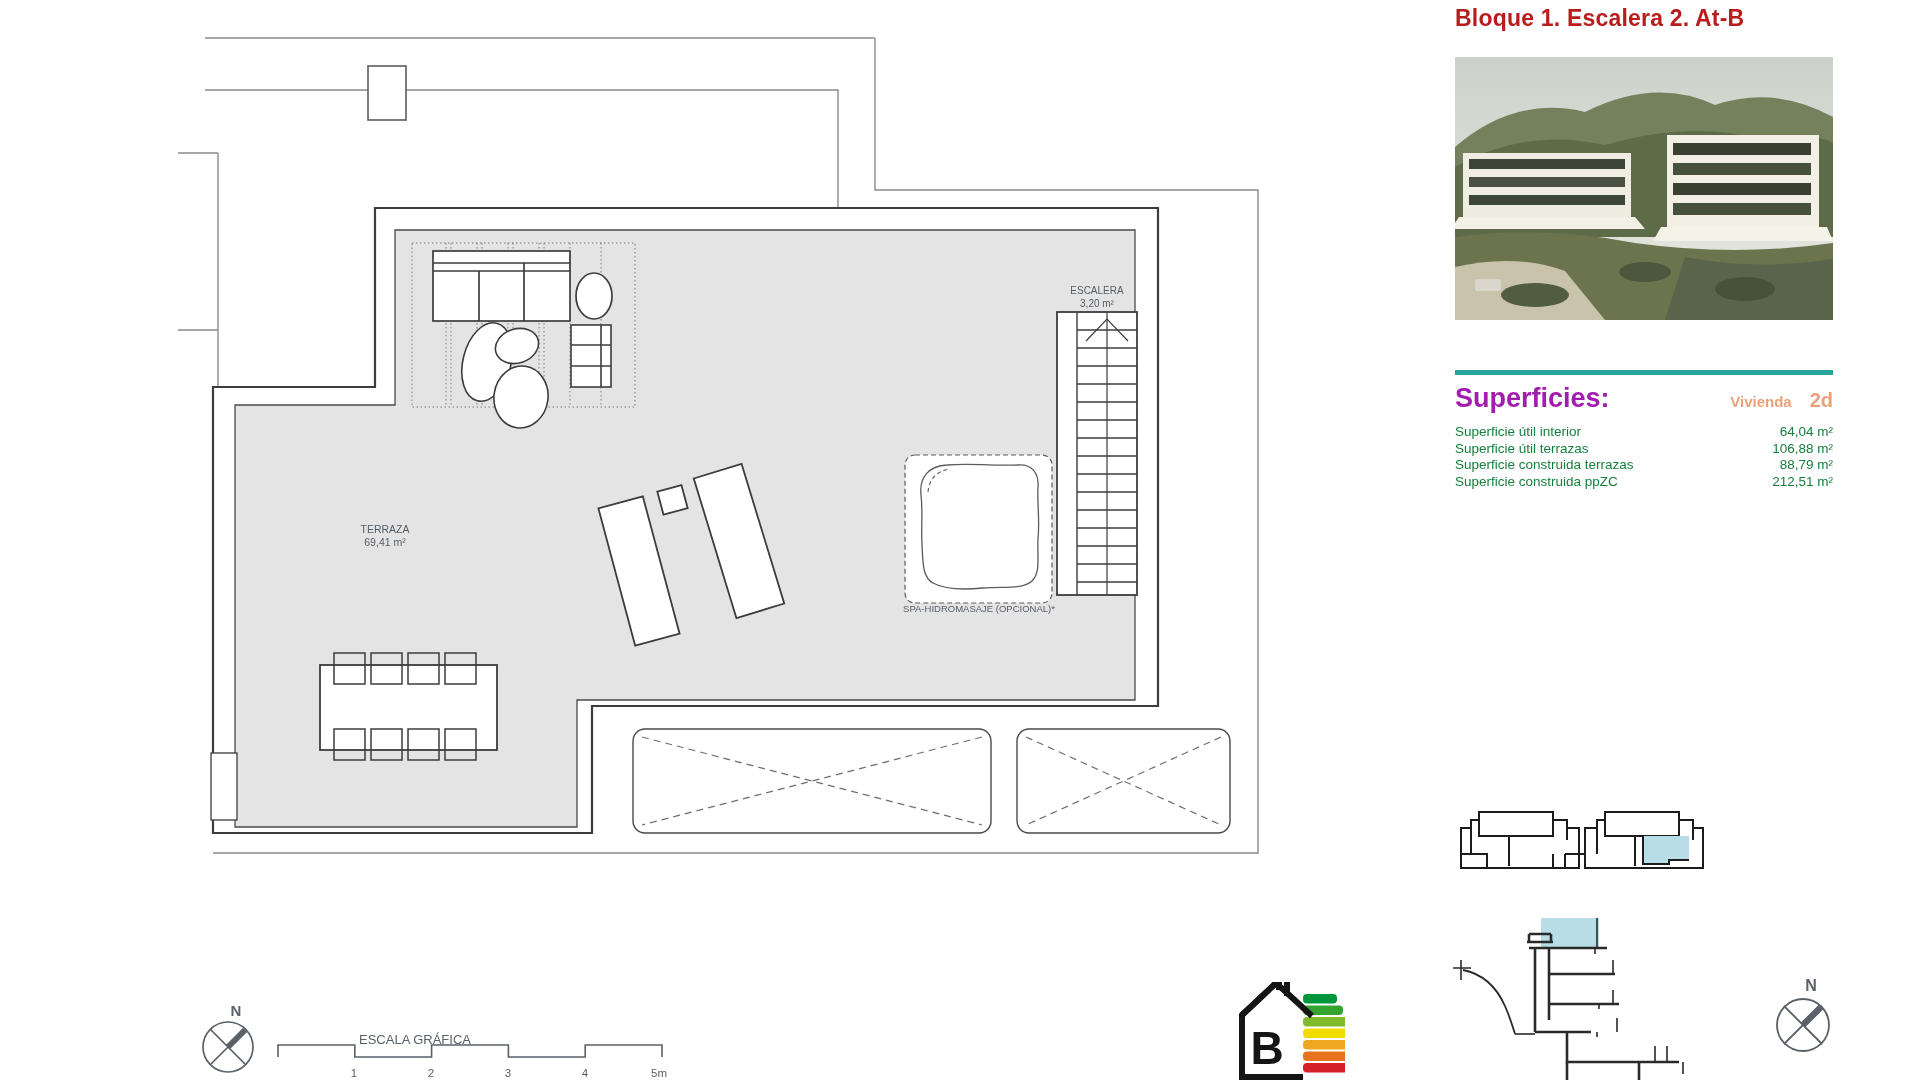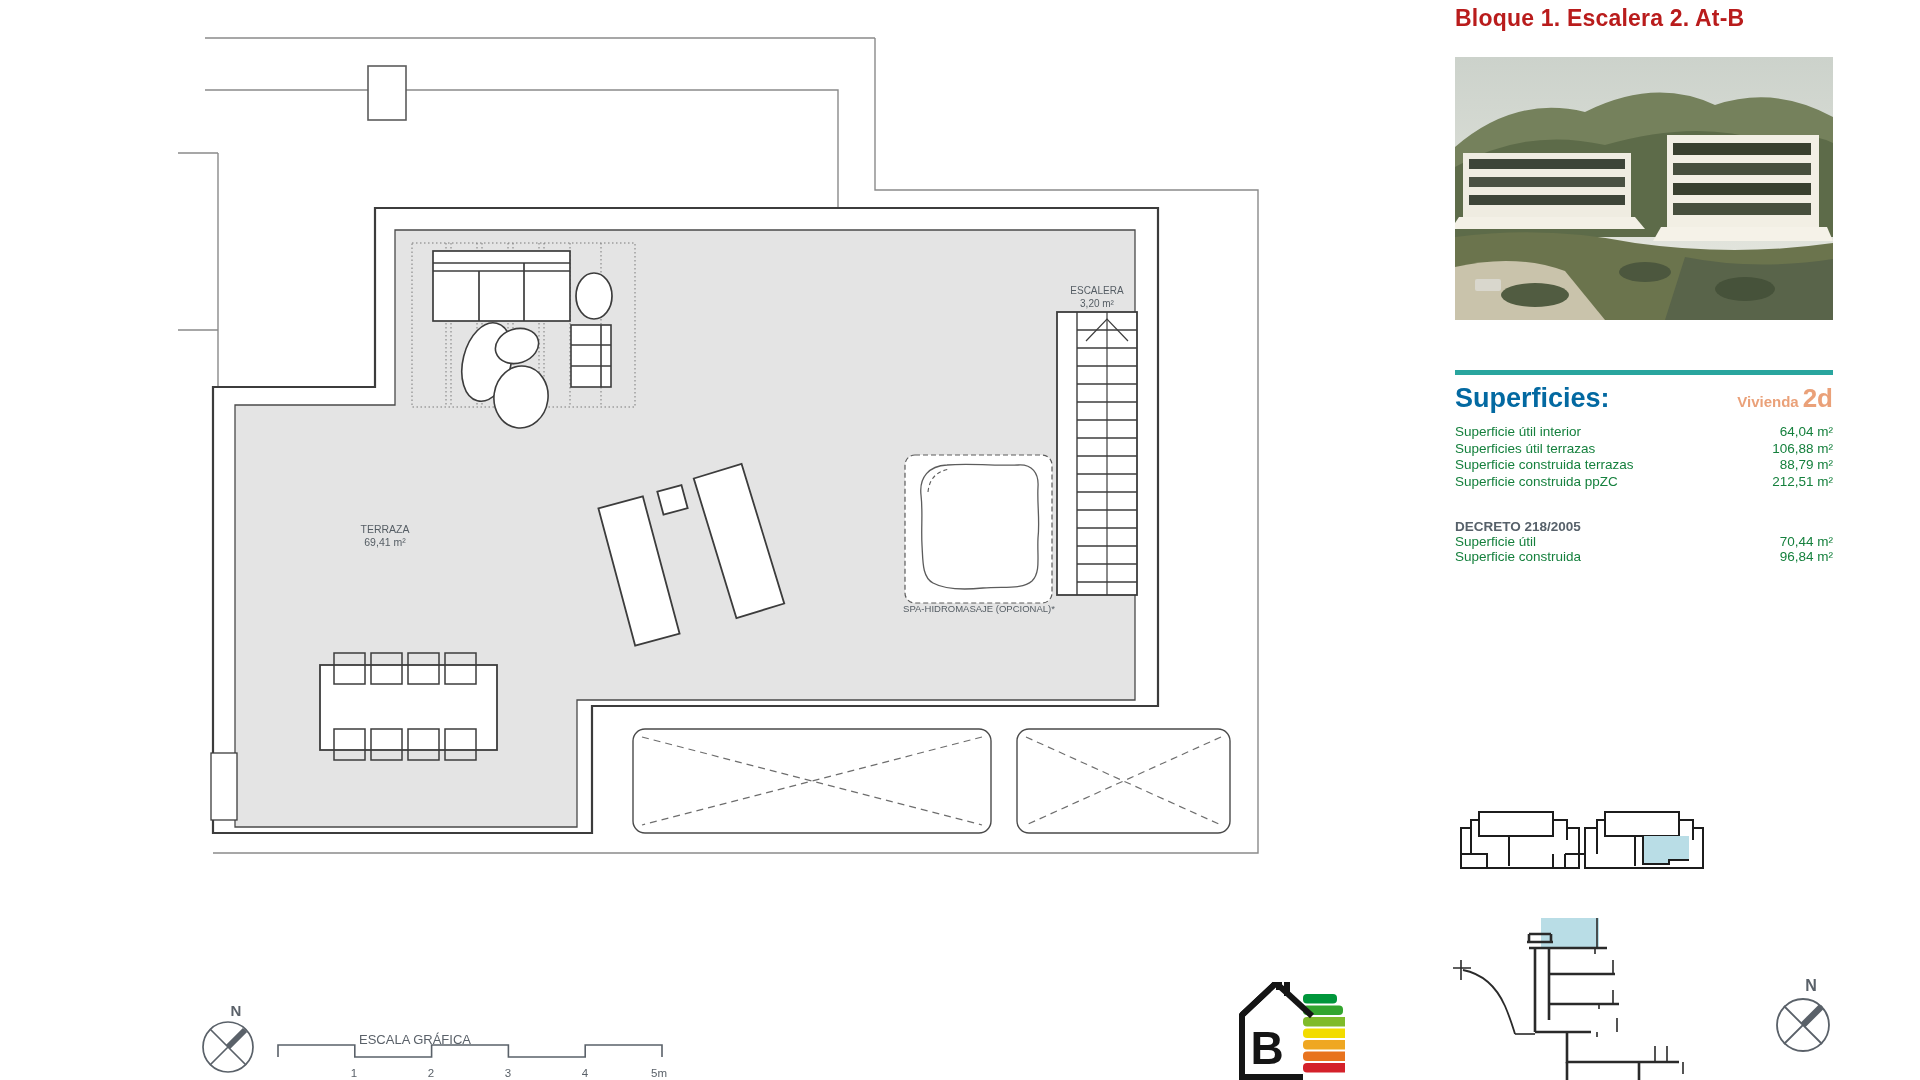--- a/index.html
+++ b/index.html
@@ -5,24 +5,24 @@
   html,body{margin:0;padding:0;background:#ffffff;width:1920px;height:1080px;overflow:hidden;
     font-family:"Liberation Sans","DejaVu Sans",sans-serif;}
   .page{position:relative;width:1920px;height:1080px;background:#fff;}
   svg text{font-family:"Liberation Sans","DejaVu Sans",sans-serif;}
   
   .right-col{position:absolute;left:1455px;top:0;width:378px;}
   .title{color:#b91c1c;font-size:23px;font-weight:bold;line-height:28px;margin-top:4px;letter-spacing:.2px;}
   .photo{position:absolute;left:0;top:57px;width:378px;height:263px;overflow:hidden;}
   .teal-rule{position:absolute;left:0;top:370px;width:378px;height:5px;background:#29a59e;}
   .sup-head-row{position:absolute;left:0;top:383px;width:378px;display:flex;align-items:baseline;justify-content:space-between;}
-  .sup-heading{color:#0369a1;font-size:27px;font-weight:bold;text-align:right;}
+  .sup-heading{color:#a21caf;font-size:27px;font-weight:bold;text-align:right;}
   .viv{color:#eaa179;font-weight:bold;}
   .viv-label{font-size:15px;margin-top:43px;}
-  .viv-code{font-size:26px;margin-left:4px;}
+  .viv-code{font-size:20px;margin-left:18px;}
   .sup-table{position:absolute;left:0;top:424px;width:378px;}
   .srow{display:flex;justify-content:space-between;color:#15803d;font-size:13.5px;line-height:16.5px;}
   .decreto{position:absolute;left:0;top:519px;width:378px;}
   .decreto .dhead{color:#57616a;font-size:13.5px;font-weight:bold;line-height:16px;}
   .decreto .srow{line-height:14.5px;}
   .mini-plan{position:absolute;left:2px;top:810px;}
   .section-diag{position:absolute;left:-6px;top:912px;}
   .compass-right{position:absolute;left:318px;top:975px;}
   .energy{position:absolute;left:1215px;top:982px;}
 </style>
@@ -236,44 +236,33 @@
         <span class="viv-label">Vivienda</span><span class="viv-code">2d</span>
       </span>
     </div>
 
     <div class="sup-table">
       <div class="srow">
         <span>Superficie útil interior</span>
         <span>64,04 m²</span>
       </div>
       <div class="srow">
-        <span>Superficies útil terrazas</span>
+        <span>Superficie útil terrazas</span>
         <span>106,88 m²</span>
       </div>
       <div class="srow">
         <span>Superficie construida terrazas</span>
         <span>88,79 m²</span>
       </div>
       <div class="srow">
         <span>Superficie construida ppZC</span>
         <span>212,51 m²</span>
       </div>
     </div>
 
-    <div class="decreto">
-      <div class="dhead">DECRETO 218/2005</div>
-      <div class="srow">
-        <span>Superficie útil</span>
-        <span>70,44 m²</span>
-      </div>
-      <div class="srow">
-        <span>Superficie construida</span>
-        <span>96,84 m²</span>
-      </div>
-    </div>
 
     <div class="mini-plan">
       <svg width="250" height="68" viewBox="0 0 250 68">
         <g fill="#ffffff" stroke="#1c1c1c" stroke-width="2">
           <path d="M4,18 H14 V10 H110 V18 H122 V58 H4 Z"></path>
           <path d="M128,18 H140 V10 H236 V18 H246 V58 H128 Z"></path>
           <rect x="22" y="2" width="74" height="24"></rect>
           <rect x="148" y="2" width="74" height="24"></rect>
         </g>
         <path d="M186,26 H232 V50 H212 V54 H186 Z" fill="#b9dde6" stroke="none"></path>

